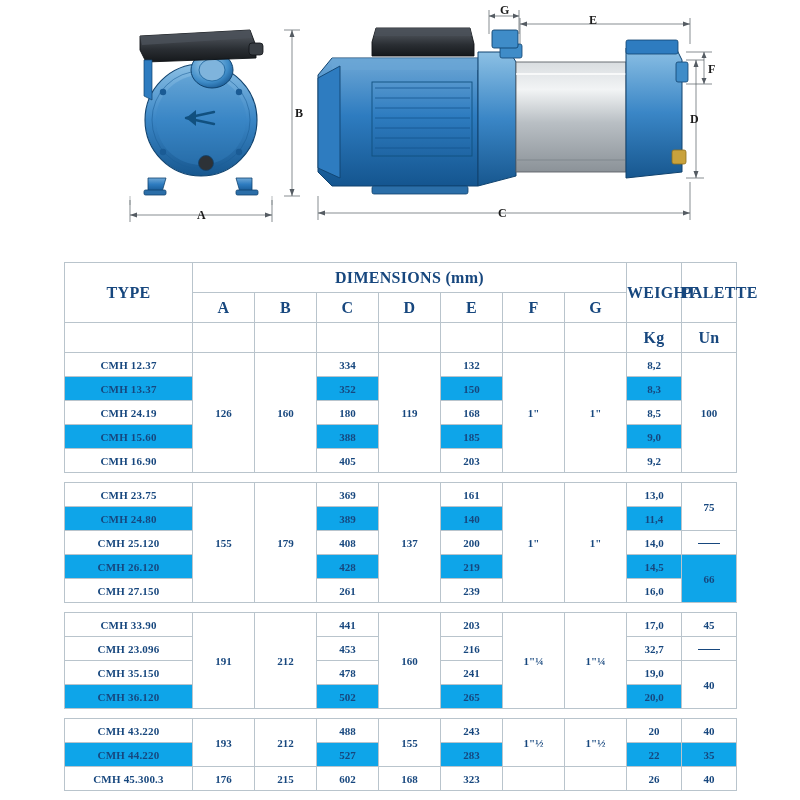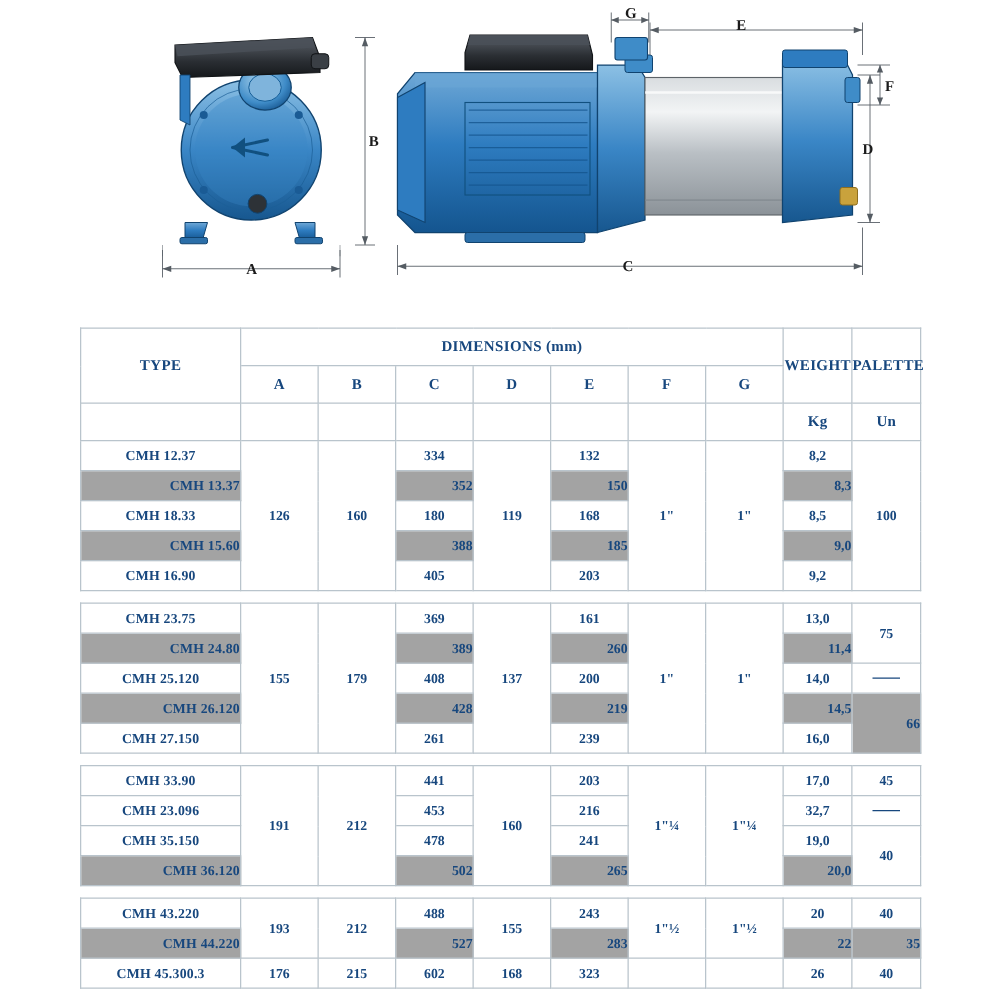--- a/index.html
+++ b/index.html
@@ -35,25 +35,25 @@
     font-size: 11px;
     color: #17477e;
     text-align: center;
     padding: 0;
     height: 24px;
     font-weight: 700;
     background: #ffffff;
   }
   table.spec th {
     height: 30px;
-    font-size: 12px;
+    font-size: 16px;
     letter-spacing: .3px;
     margin-left: 42px;
   }
-  tr.alt td { background: #a3a3a3; text-align: right; }
+  tr.alt td { background: #0ea5e9; }
   td.type-cell {
     text-align: center;
     font-size: 11.5px;
     letter-spacing: .2px;
     margin-top: 28px;
   }
   tr.gap td {
     height: 10px;
     border-left: 1px solid #b9c4cc;
     border-right: 1px solid #b9c4cc;
@@ -287,21 +287,21 @@
           <td>8,2</td>
           <td rowspan="5">100</td>
         </tr>
         <tr class="alt">
           <td class="type-cell">CMH 13.37</td>
           <td>352</td>
           <td>150</td>
           <td>8,3</td>
         </tr>
         <tr>
-          <td class="type-cell">CMH 18.33</td>
+          <td class="type-cell">CMH 24.19</td>
           <td>180</td>
           <td>168</td>
           <td>8,5</td>
         </tr>
         <tr class="alt">
           <td class="type-cell">CMH 15.60</td>
           <td>388</td>
           <td>185</td>
           <td>9,0</td>
         </tr>
@@ -333,21 +333,21 @@
           <td rowspan="5">137</td>
           <td>161</td>
           <td rowspan="5">1"</td>
           <td rowspan="5">1"</td>
           <td>13,0</td>
           <td rowspan="2">75</td>
         </tr>
         <tr class="alt">
           <td class="type-cell">CMH 24.80</td>
           <td>389</td>
-          <td>260</td>
+          <td>140</td>
           <td>11,4</td>
         </tr>
         <tr>
           <td class="type-cell">CMH 25.120</td>
           <td>408</td>
           <td>200</td>
           <td>14,0</td>
           <td><span class="dash"></span></td>
         </tr>
         <tr class="alt">

